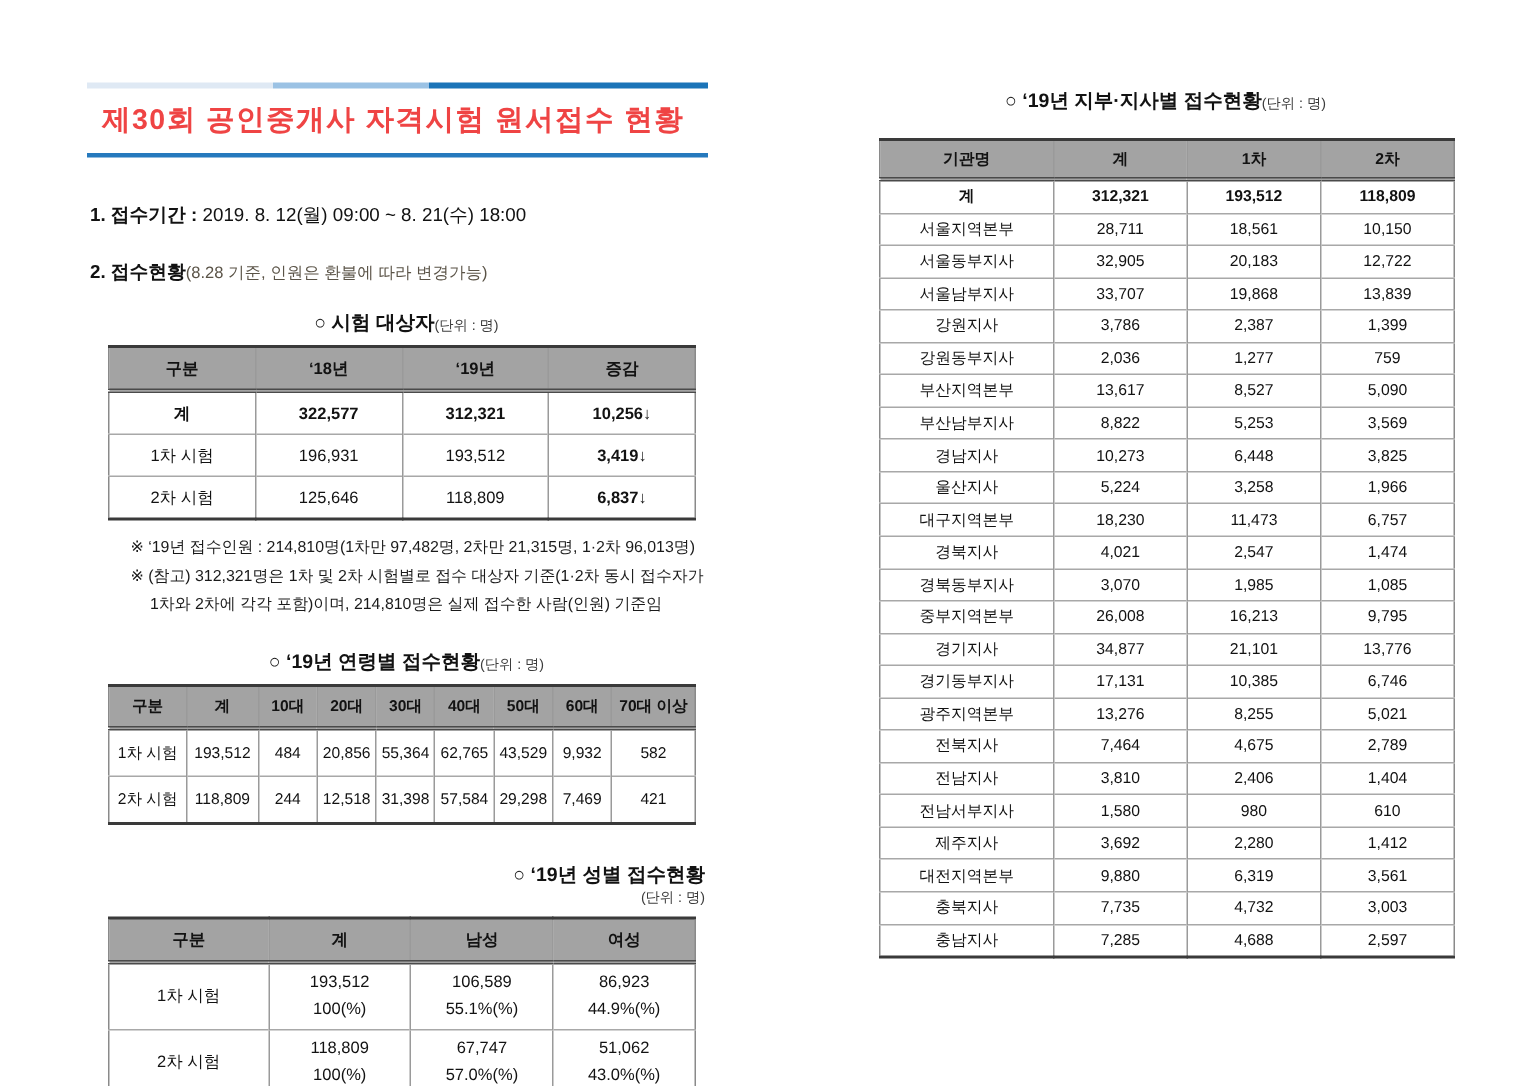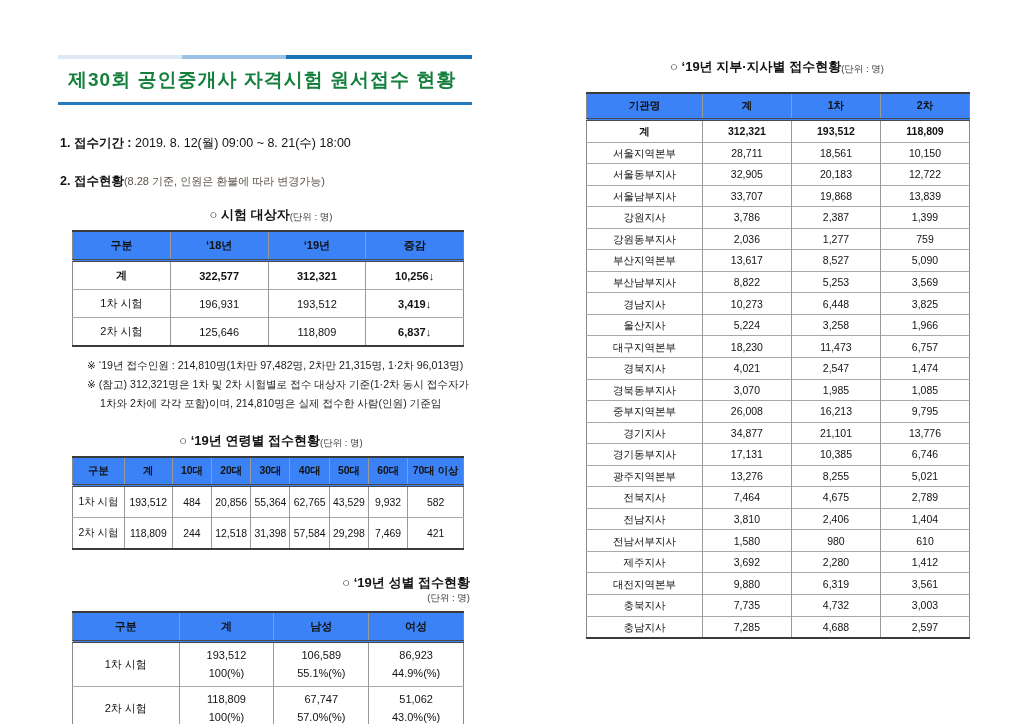--- a/index.html
+++ b/index.html
@@ -17,21 +17,21 @@
   .title-block { margin-bottom:0; }
   .title-topbar {
     height:4px;
     background:linear-gradient(to right,
       #dfe9f4 0%, #dfe9f4 30%,
       #9bc2e4 30%, #9bc2e4 55%,
       #1b74b8 55%, #1b74b8 100%);
   }
   .title-text {
     font-size:19px; font-weight:bold; letter-spacing:1px;
-    padding:8px 2px 9px 10px; color:#15803d;
+    padding:8px 2px 9px 10px; color:#ef4444;
   }
   .title-rule { height:3px; background:#2579bd; }
 
   .line-period { margin:30px 0 0 2px; font-size:12.5px; }
   .line-status { margin:21px 0 0 2px; font-size:12.5px; }
   .label-bold  { font-weight:bold; }
   .status-note { font-size:11px; color:#5a5347; }
 
   .section-head {
     display:flex; justify-content:center; align-items:flex-end;
@@ -41,21 +41,21 @@
   .unit { font-size:9.5px; color:#3c3c3c; }
 
   
   table.doc-table {
     border-collapse:collapse; width:100%; table-layout:fixed;
     border-top:2px solid #3a3a3a; border-bottom:2px solid #3a3a3a;
     border-left:1px solid #8a8a8a; border-right:1px solid #8a8a8a;
   }
   .doc-table th, .doc-table td { text-align:center; vertical-align:middle; }
   .doc-table th {
-    background:#3b82f6; font-weight:bold;
+    background:#a3a3a3; font-weight:bold;
     border-bottom:3px double #4a4a4a;
   }
   .doc-table th + th, .doc-table td + td { border-left:1px solid #9a9a9a; }
   .doc-table tbody tr + tr td { border-top:1px solid #a8a8a8; }
 
   
   #table-applicants { margin-left:14px; width:392px; font-size:11px; }
   #table-applicants th { padding:6px 0; }
   #table-applicants td { padding:6px 0; }
   #table-applicants tbody tr:first-child td { font-weight:bold; }

